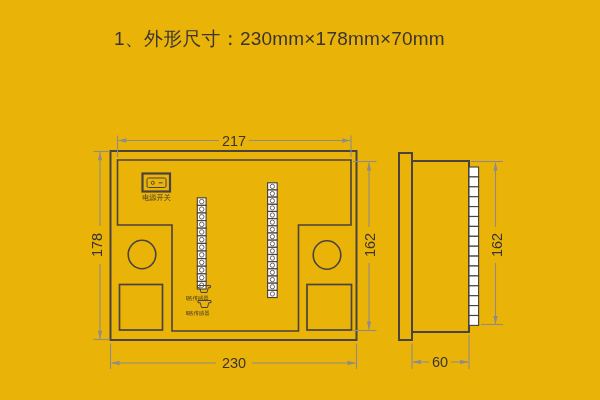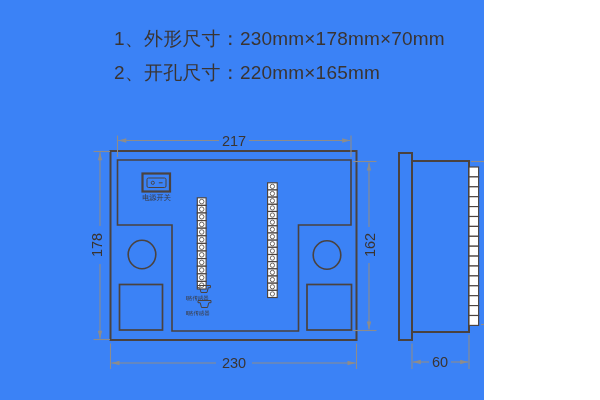--- a/index.html
+++ b/index.html
@@ -1,16 +1,16 @@
 <!DOCTYPE html>
 <html style="--c-outline: #4a423f; --c-dim: #8e8c8a; --c-text: #3a3432;"><head>
 <meta charset="utf-8">
 <style>
   html,body{margin:0;padding:0;background:#ffffff;}
-  #stage{position:relative;width:484px;height:400px;background:#3b82f6;overflow:hidden;
+  #stage{position:relative;width:600px;height:400px;background:#eab308;overflow:hidden;
          font-family:"Liberation Sans",sans-serif;}
   .spec-line{position:absolute;left:114px;white-space:nowrap;color:var(--c-text,#3a3432);
              font-size:19px;font-weight:500;letter-spacing:0.2px;}
   #spec-1{top:26px;}
   #spec-2{top:60px;}
   #spec-3{top:98px;}
   svg text{font-family:"Liberation Sans",sans-serif;}
   .ol{fill:none;stroke:var(--c-outline,#4a423f);}
   .dl{fill:none;stroke:var(--c-dim,#8e8c8a);stroke-width:1.1;}
   .ar{fill:var(--c-dim,#8e8c8a);stroke:none;}
@@ -18,21 +18,20 @@
   .sl{fill:var(--c-text,#3a3432);}
   .strip rect{fill:#ffffff;stroke:var(--c-outline,#4a423f);stroke-width:1.15;}
   .strip circle{fill:none;stroke:var(--c-outline,#4a423f);stroke-width:0.8;}
 </style>
 </head>
 <body>
 
 <div id="stage">
 
   <div class="spec-line" id="spec-1">1、外形尺寸：230mm×178mm×70mm</div>
-  <div class="spec-line" id="spec-2">2、开孔尺寸：220mm×165mm</div>
 
   <svg width="600" height="400" viewBox="0 0 600 400" style="position:absolute;left:0;top:0;">
 
     <g>
       <rect class="ol" x="110.5" y="151" width="246" height="189" stroke-width="2"></rect>
       <path class="ol" d="M117.5,160 H351 V225 H298.5 V331 H172 V225 H117.5 Z" stroke-width="1.6"></path>
 
       <g>
         <rect class="ol" x="142.5" y="173.5" width="27.5" height="18" stroke-width="2.2"></rect>
         <rect class="ol" x="147" y="178" width="19" height="9.5" rx="1.5" stroke-width="1"></rect>

